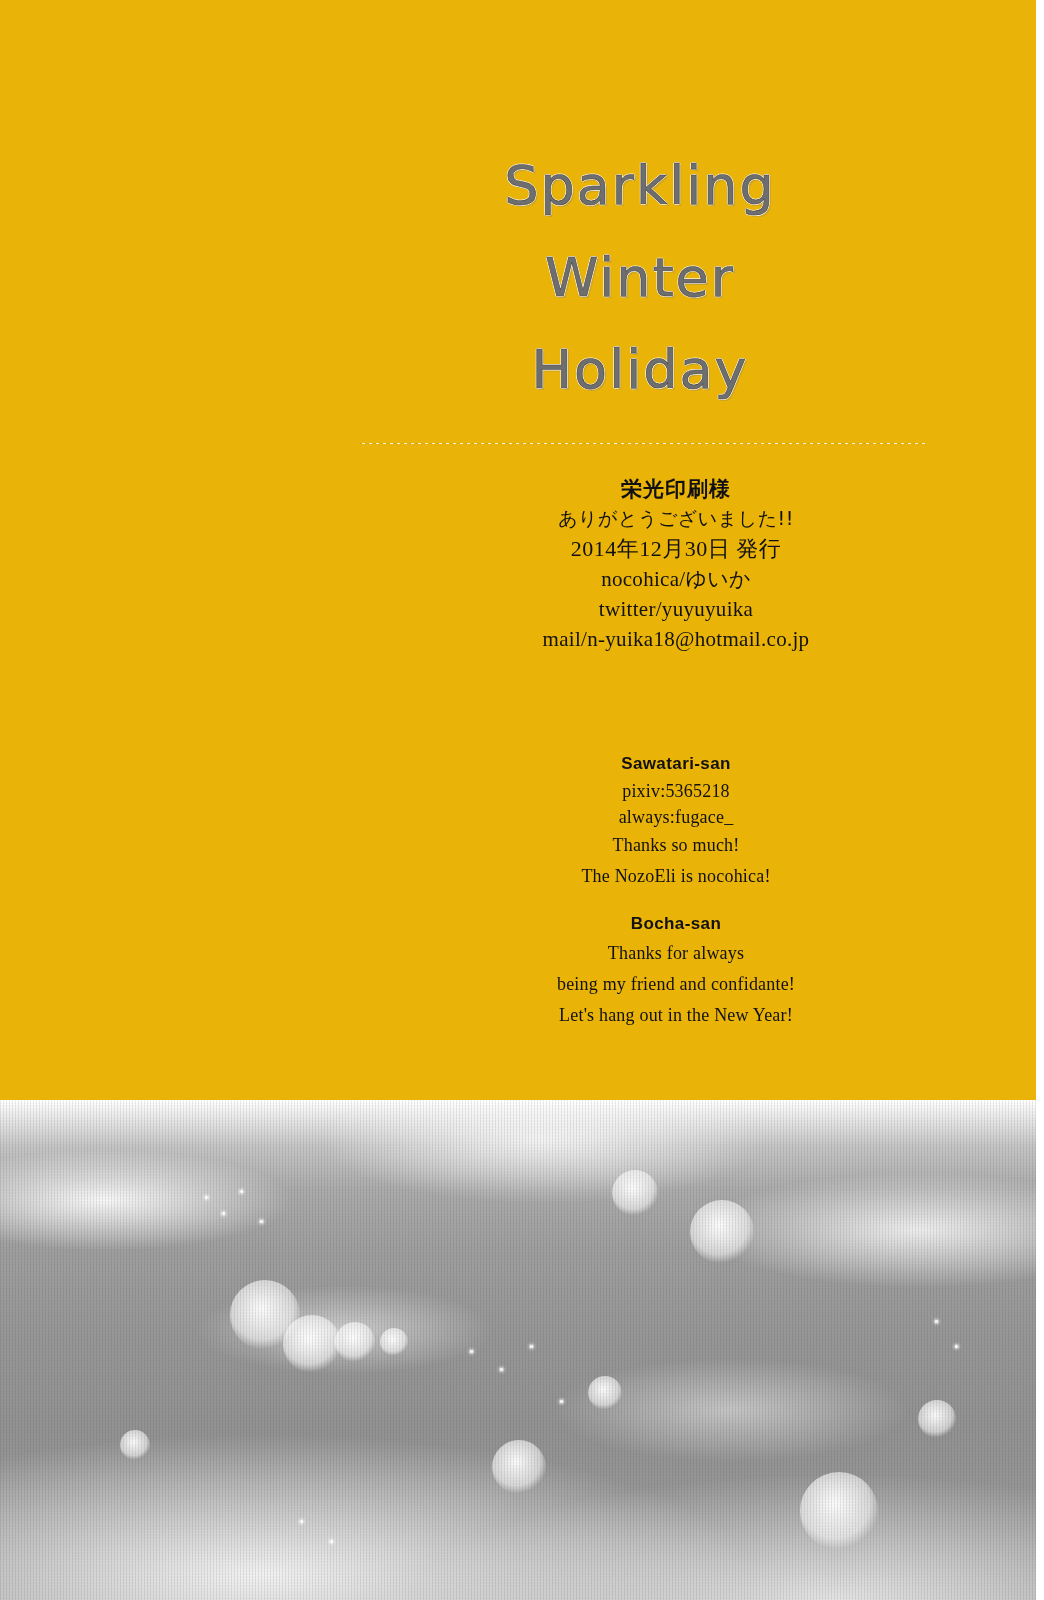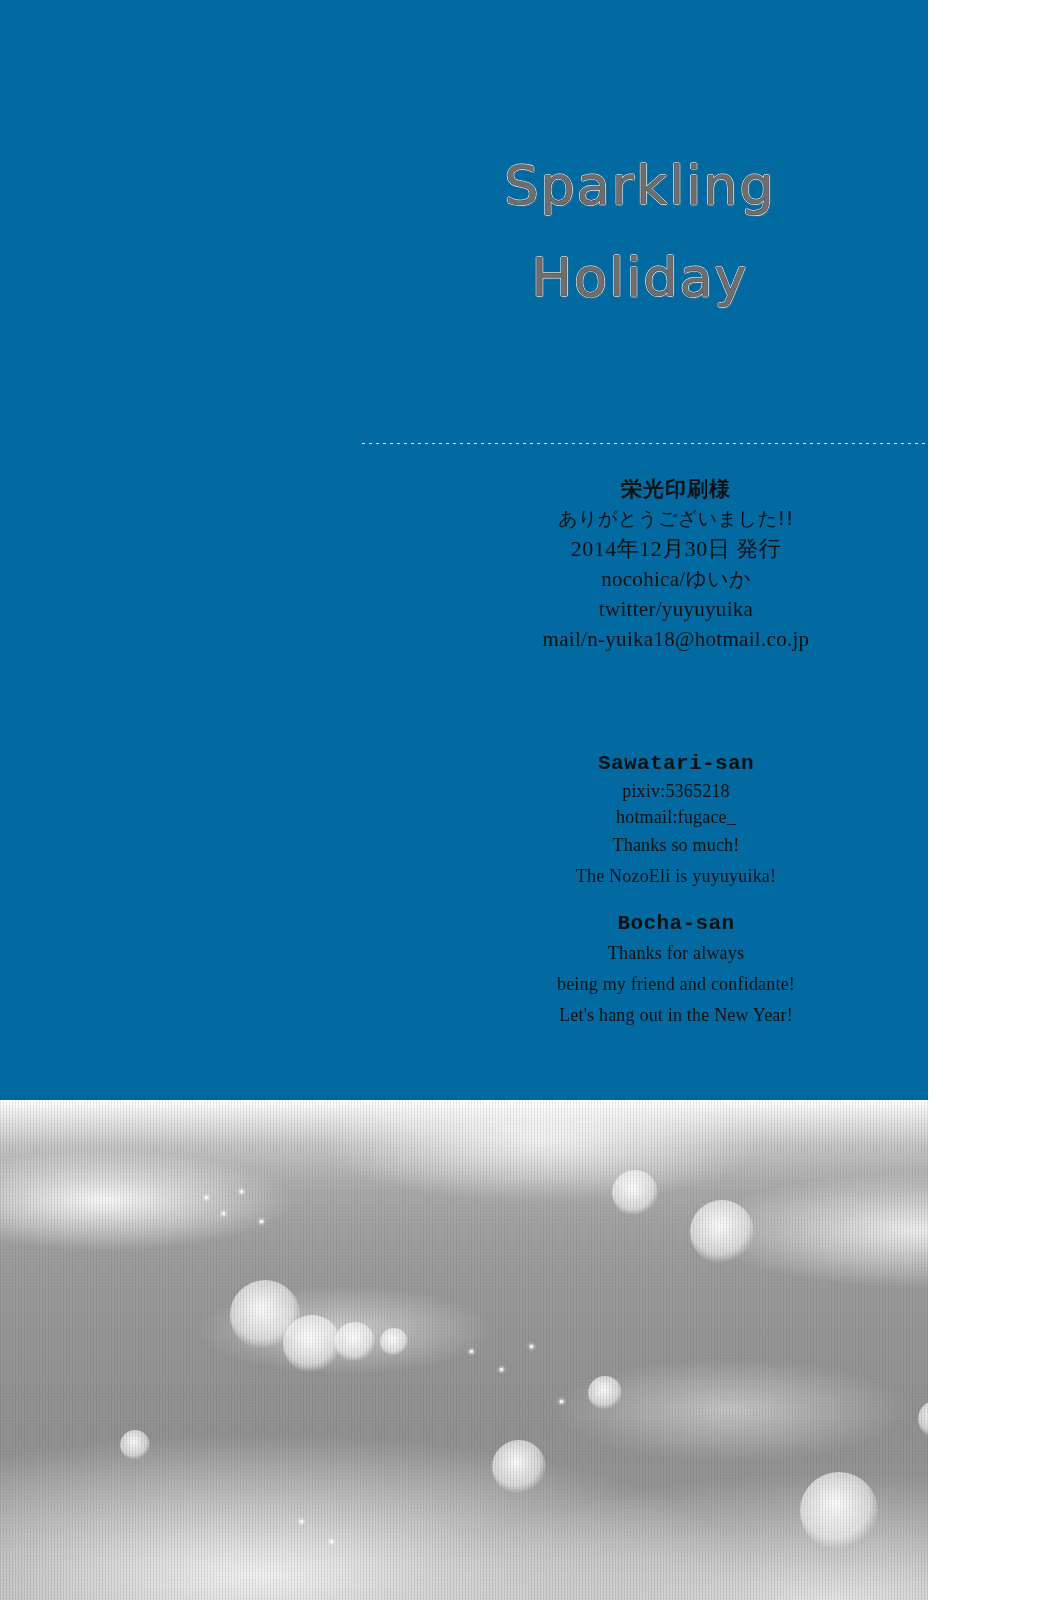--- a/index.html
+++ b/index.html
@@ -2,23 +2,23 @@
 <html><head>
 <meta charset="utf-8">
 <style>
   html, body {
     margin: 0;
     padding: 0;
     background: #ffffff;
   }
   .page {
     position: relative;
-    width: 928px;
+    width: 1036px;
     height: 1600px;
-    background: #0369a1;
+    background: #eab308;
     overflow: hidden;
     font-family: "Liberation Serif", serif;
     color: #111111;
   }
 
   
   .title-block {
     position: absolute;
     top: 140px;
     left: 340px;
@@ -108,23 +108,23 @@
   .thanks {
     position: absolute;
     top: 750px;
     left: 426px;
     width: 500px;
     text-align: center;
   }
   .thanks .group { margin-bottom: 18px; }
   .thanks .group:last-child { margin-bottom: 0; }
   .thanks .name {
-    font-family: Liberation Mono, monospace;
+    font-family: Liberation Sans, sans-serif;
     font-weight: bold;
-    font-size: 21px;
+    font-size: 17px;
     line-height: 28px;
     letter-spacing: 0.4px;
   }
   .thanks .small {
     font-family: "Liberation Serif", serif;
     font-size: 18px;
     line-height: 26px;
     letter-spacing: 0.2px;
   }
   .thanks .msg {
@@ -193,42 +193,43 @@
     box-shadow: 0 0 3px 1px rgba(255,255,255,0.9);
   }
 </style>
 </head>
 <body>
 
 <div class="page">
 
   <div class="title-block">
     <div class="title-line">Sparkling</div>
+    <div class="title-line">Winter</div>
     <div class="title-line">Holiday</div>
   </div>
 
   <div class="divider"></div>
 
   <div class="colophon">
     <div class="jp-bold">栄光印刷様</div>
     <div class="jp">ありがとうございました!!</div>
     <div class="jp-date">2014年12月30日 発行</div>
     <div class="rom">nocohica/ゆいか</div>
     <div class="rom">twitter/yuyuyuika</div>
     <div class="rom">mail/n-yuika18@hotmail.co.jp</div>
   </div>
 
   <div class="thanks">
 
     <div class="group">
       <div class="name">Sawatari-san</div>
       <div class="small">pixiv:5365218</div>
-      <div class="small">hotmail:fugace_</div>
+      <div class="small">always:fugace_</div>
       <div class="msg">Thanks so much!</div>
-      <div class="msg">The NozoEli is yuyuyuika!</div>
+      <div class="msg">The NozoEli is nocohica!</div>
     </div>
 
     <div class="group">
       <div class="name">Bocha-san</div>
       <div class="msg">Thanks for always</div>
       <div class="msg">being my friend and confidante!</div>
       <div class="msg">Let's hang out in the New Year!</div>
     </div>
 
   </div>

